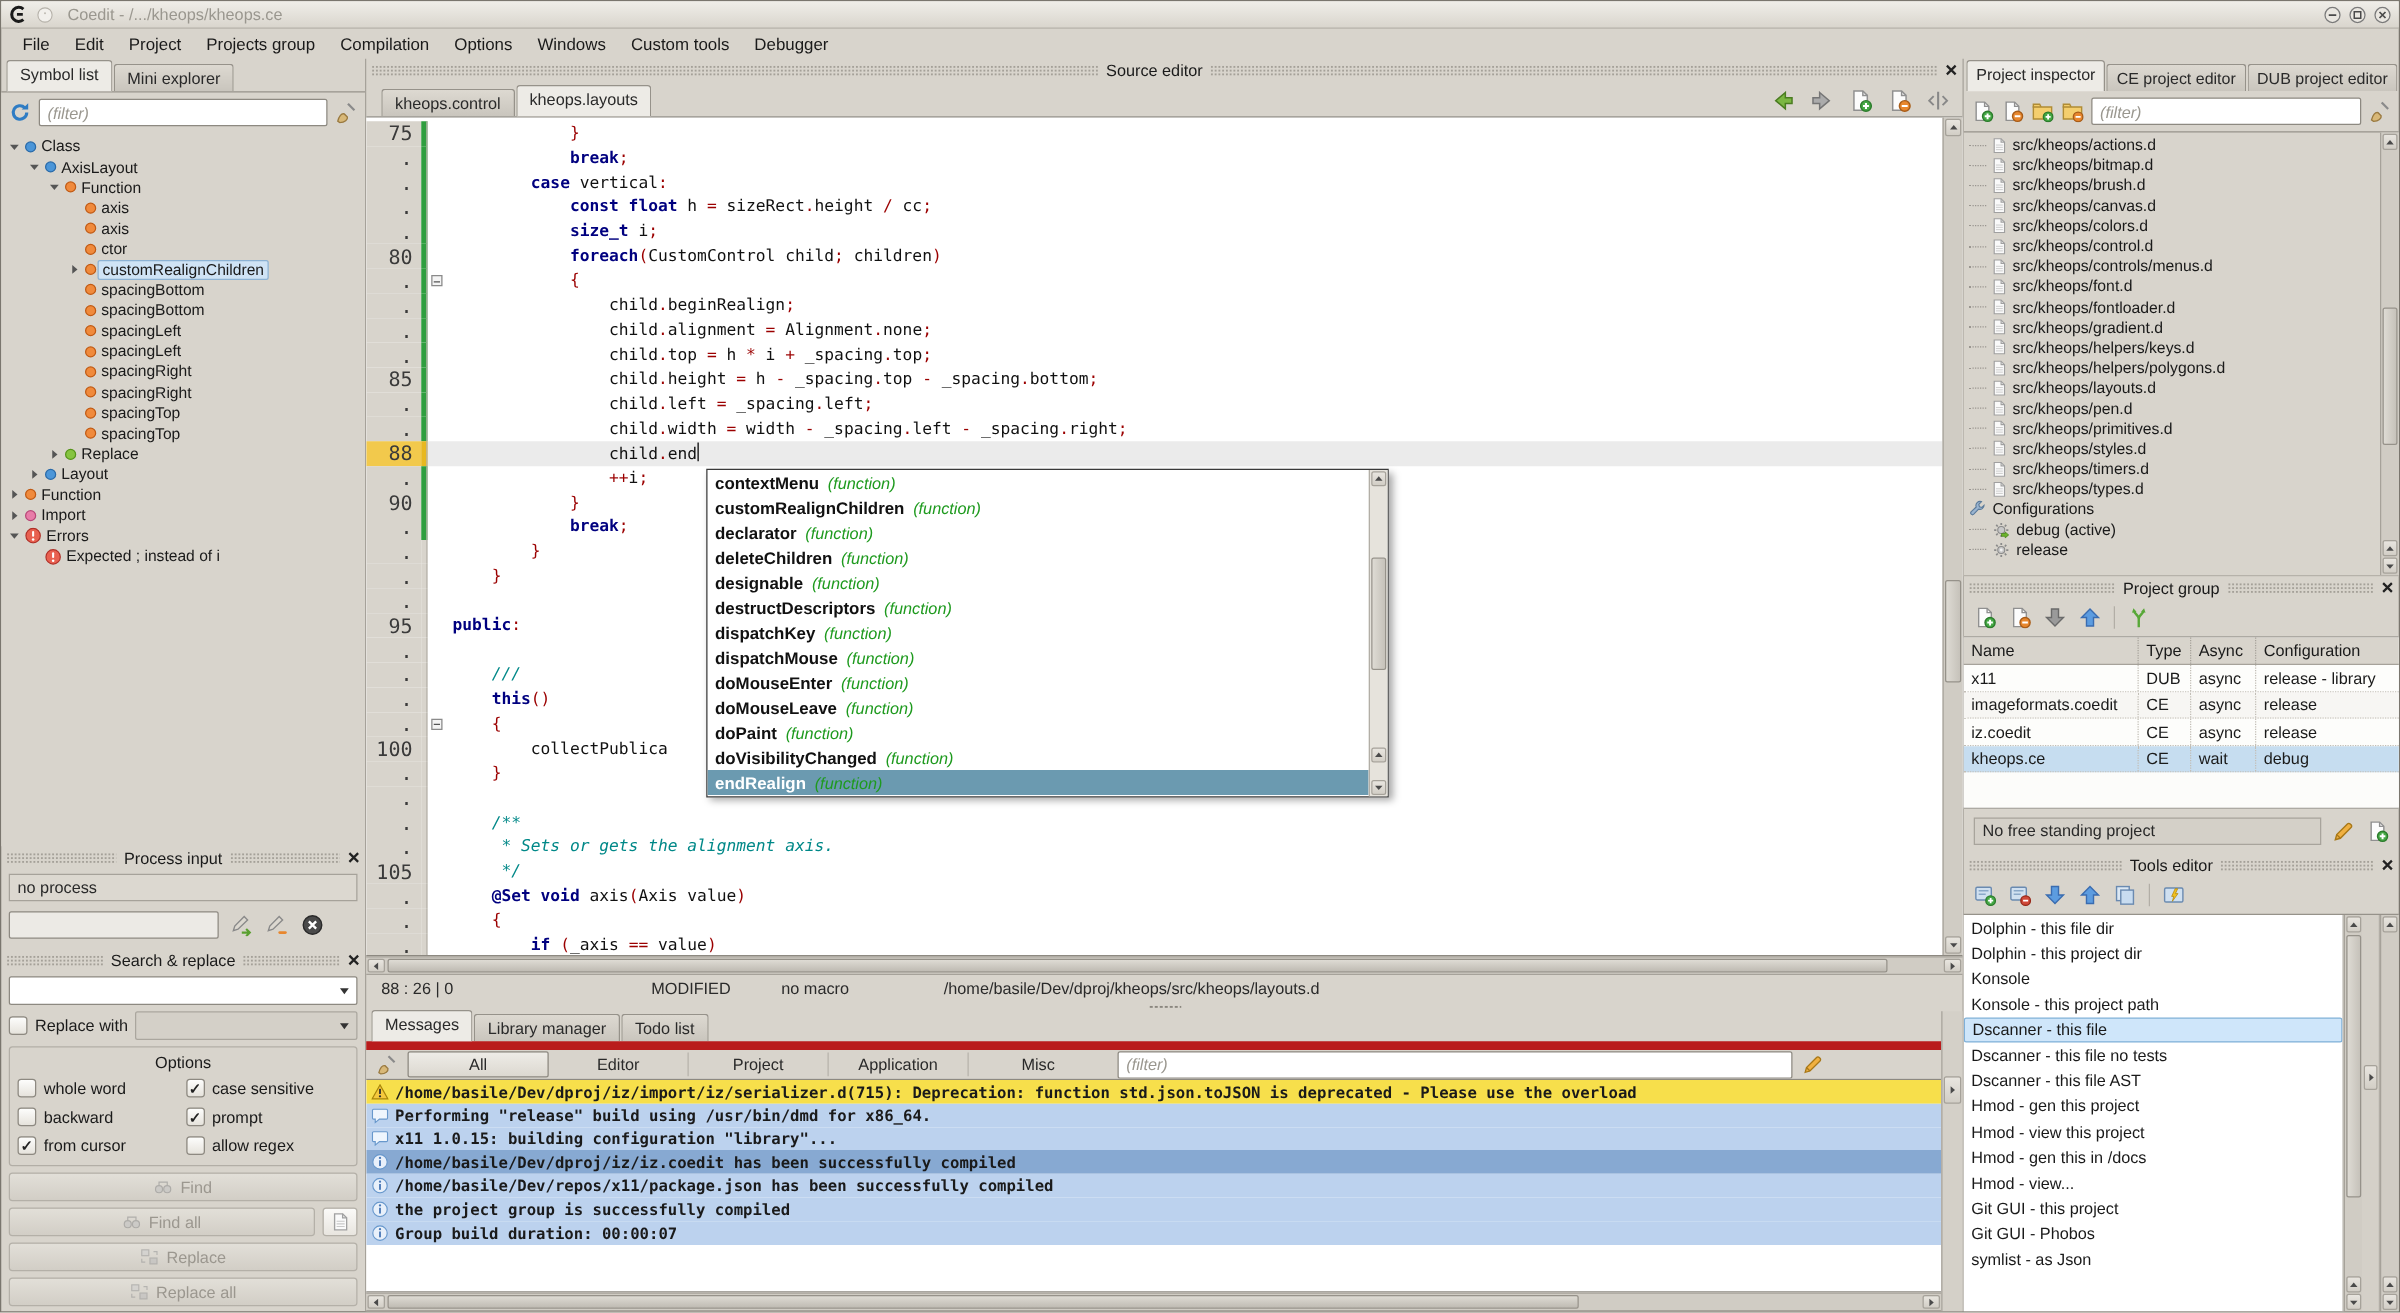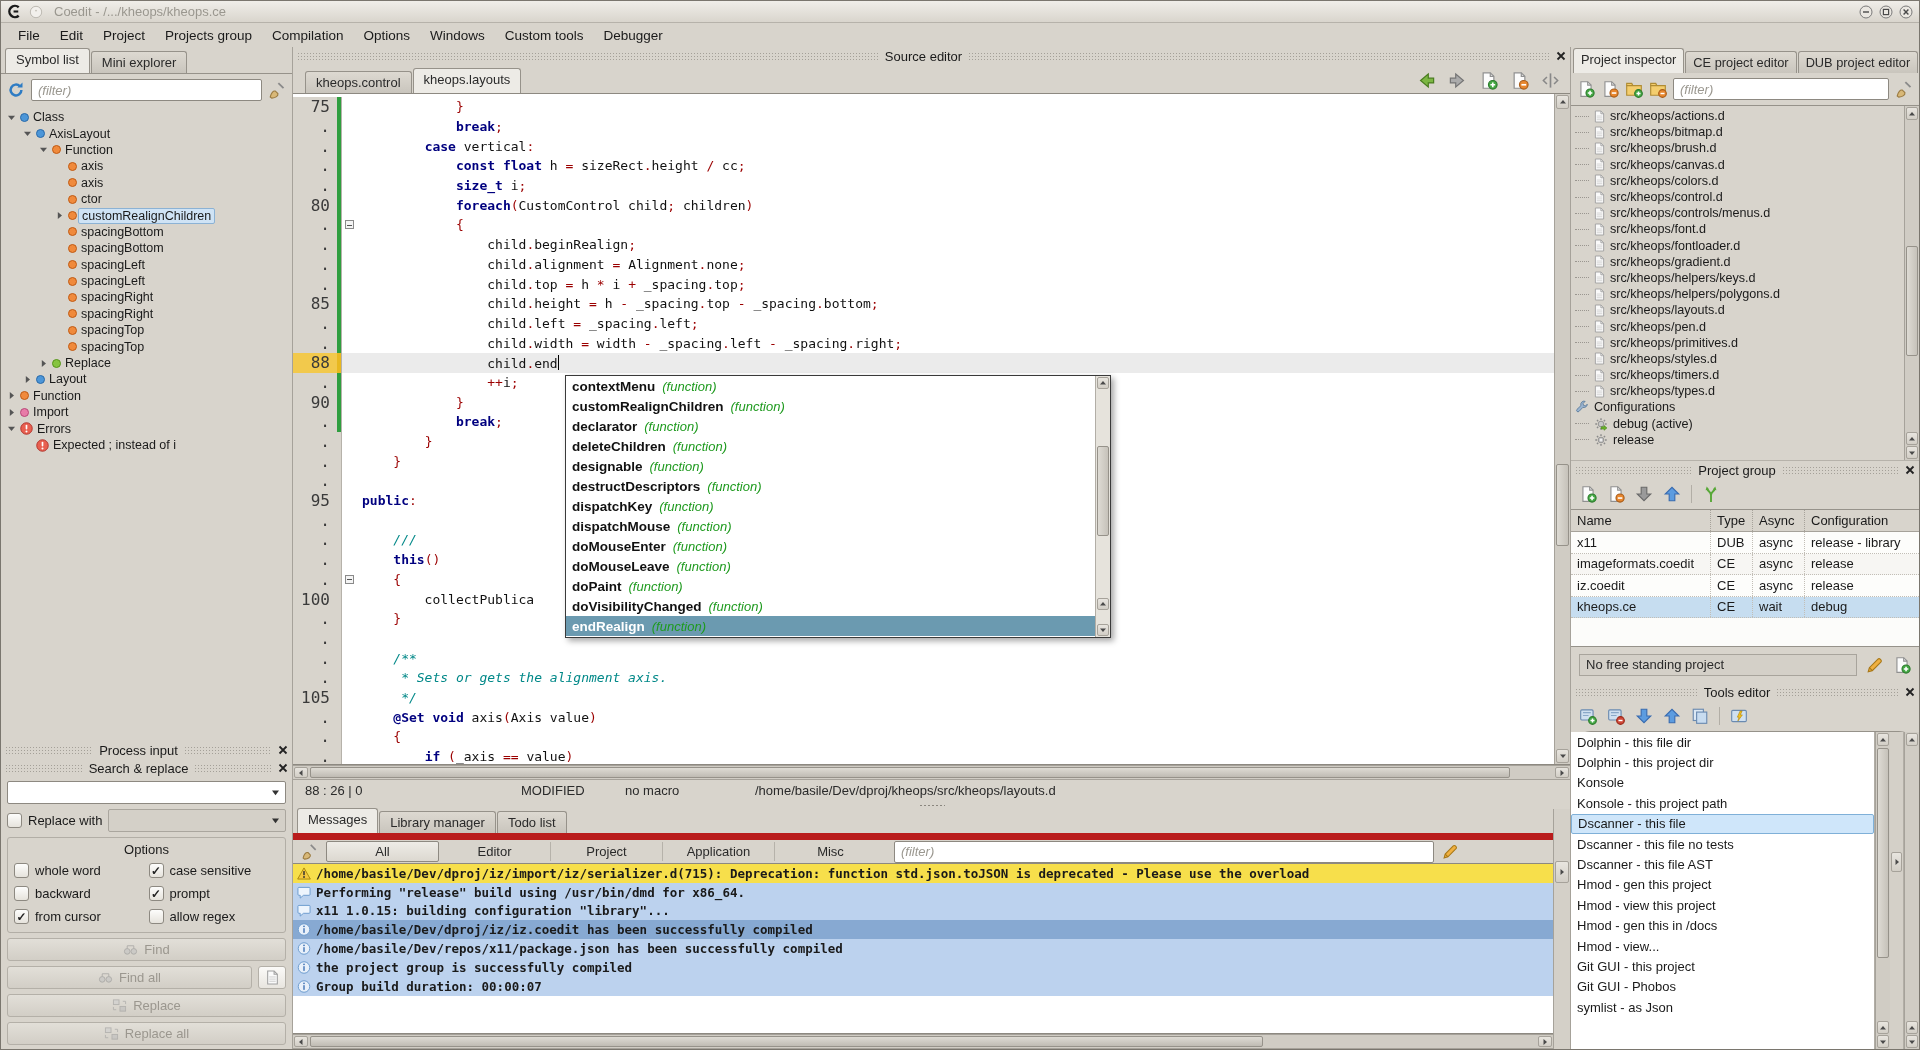--- a/index.html
+++ b/index.html
@@ -188,21 +188,21 @@
   .pgrow { display:flex; height:21.5px; align-items:center; border-bottom:1px dotted #c2beb6; cursor:pointer; background:#f7f6f3; }
   .pgrow:nth-child(odd) { background:#fdfdfb; }
   .pgrow span { padding:0 6px; border-right:1px dotted #c2beb6; height:100%; display:flex; align-items:center; white-space:nowrap; overflow:hidden; }
   .pgrow.sel { background:#c6ddf0; }
   .c0 { width:140px; flex:0 0 140px; } .c1 { width:42px; flex:0 0 42px; } .c2 { width:52px; flex:0 0 52px; } .c3 { flex:1; border-right:none !important; }
   .pgpad { flex:1; background:#fcfcfa; }
 
   .fsrow { display:flex; align-items:center; gap:9px; padding:7px 8px; flex:0 0 auto; }
   .fsrow .readonly { flex:1; background:#d4d0c8; border-color:#a8a49c; color:#2a2a2a; }
 
-  .tebody { flex:1; display:flex; min-height:0; border-top:1px solid #96928a;border-radius:20px; }
+  .tebody { flex:1; display:flex; min-height:0; border-top:1px solid #96928a; }
   .toollist { flex:1; background:#fff; overflow:hidden; border-right:1px solid #b2aea6; }
   .trow { height:20.4px; display:flex; align-items:center; padding:0 6px; font-size:13px; white-space:nowrap; cursor:pointer; }
   .trow.sel { background:#cfe6fa; border:1px solid #7fb0d8; border-radius:2px; }
   .testrip { width:14px; flex:0 0 14px; background:#d4d0c8; border-right:1px solid #b2aea6; position:relative; }
   .testrip .colbtn { top:120px; height:20px; }
 </style>
 </head>
 <body>
 
 <div class="window">
@@ -437,20 +437,44 @@
       <div class="dockhead">
         <span class="dh-line"></span>
         <span class="dh-title">Process input</span>
         <span class="dh-line"></span>
         <span class="ic dh-x">
             <svg viewBox="0 0 10 10">
               <path d="M1.5 1.5l7 7M8.5 1.5l-7 7" stroke="#222" stroke-width="1.8"></path>
             </svg>
           </span>
       </div>
+      <div class="proc">
+        <div class="readonly">no process</div>
+        <div class="procrow">
+          <input class="txt" style="">
+          <span class="tbtn">
+              <svg viewBox="0 0 16 16">
+                <path d="M1.5 12l1-3.2L9.2 2l2.4 2.4L4.8 11z" fill="#dcd8d0" stroke="#8a8a8a"></path>
+                <path d="M7.5 13.4h5.4M10.6 10.8l2.6 2.6-2.6 2.6" fill="none" stroke="#5aa030" stroke-width="1.5"></path>
+              </svg>
+            </span>
+          <span class="tbtn">
+              <svg viewBox="0 0 16 16">
+                <path d="M1.5 12l1-3.2L9.2 2l2.4 2.4L4.8 11z" fill="#dcd8d0" stroke="#8a8a8a"></path>
+                <rect x="8.6" y="12.4" width="6" height="2" rx="1" fill="#e8872e"></rect>
+              </svg>
+            </span>
+          <span class="tbtn">
+              <svg viewBox="0 0 16 16">
+                <circle cx="8" cy="8" r="6.6" fill="#4a4a4a" stroke="#2a2a2a"></circle>
+                <path d="M5.4 5.4l5.2 5.2M10.6 5.4l-5.2 5.2" stroke="#fff" stroke-width="1.7"></path>
+              </svg>
+            </span>
+        </div>
+      </div>
 
       <div class="dockhead">
         <span class="dh-line"></span>
         <span class="dh-title">Search &amp; replace</span>
         <span class="dh-line"></span>
         <span class="ic dh-x">
             <svg viewBox="0 0 10 10">
               <path d="M1.5 1.5l7 7M8.5 1.5l-7 7" stroke="#222" stroke-width="1.8"></path>
             </svg>
           </span>

